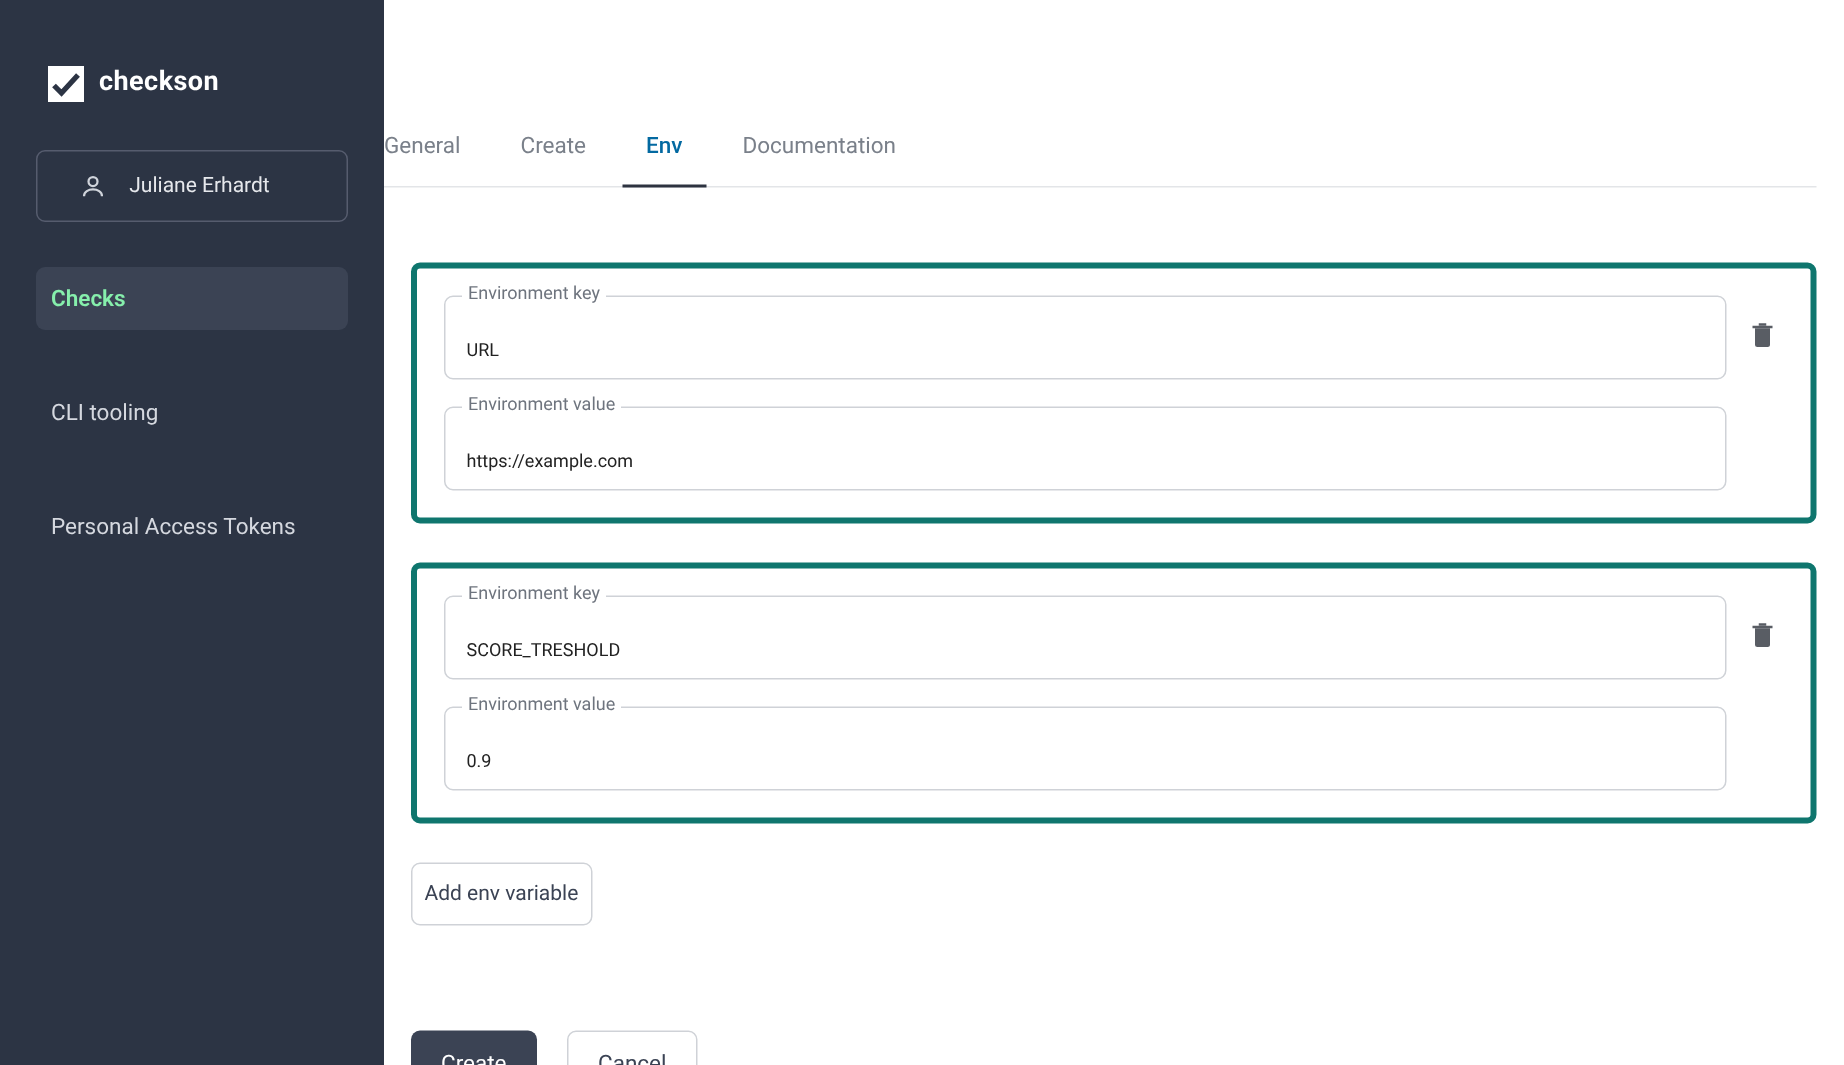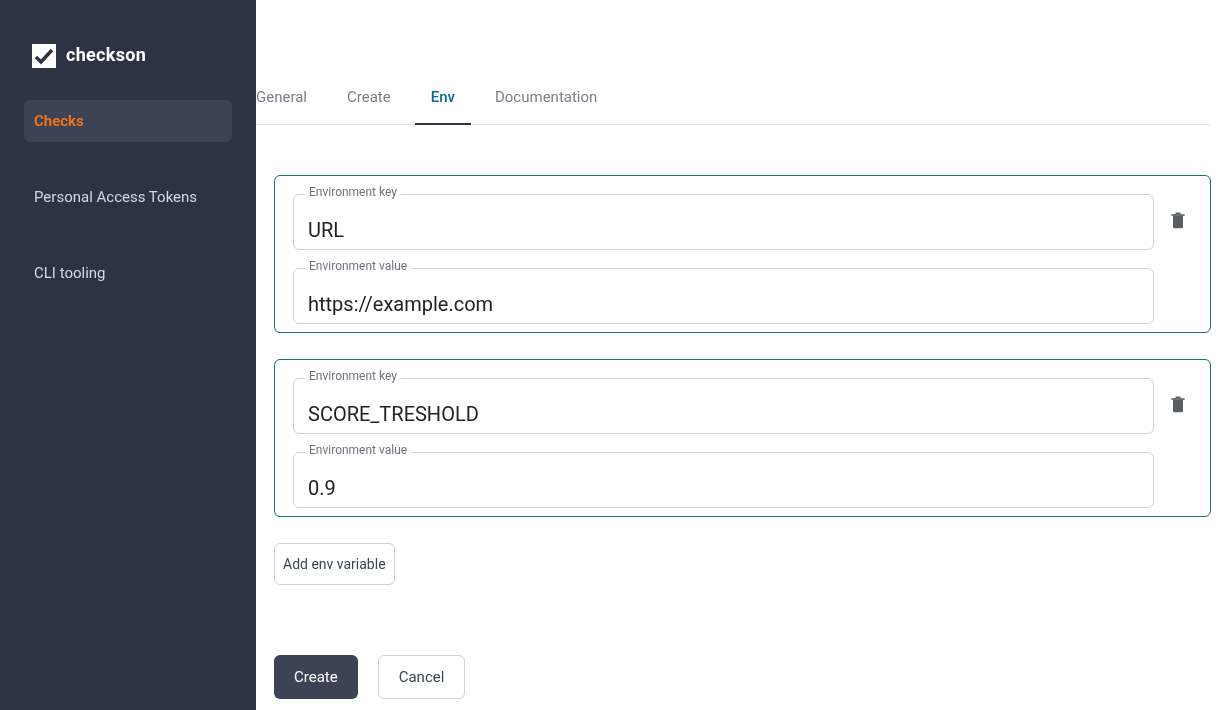--- a/index.html
+++ b/index.html
@@ -12,43 +12,43 @@
     .logo-box svg { position: absolute; top: 0; left: 0; }
     .logo-text { font-weight: 700; font-size: 18px; letter-spacing: 0.3px; }
 
     .user-chip { margin: 0 24px 30px 24px; border: 1px solid #565c6e; border-radius: 6px; height: 48px; display: flex; align-items: center; justify-content: center; gap: 14px; cursor: pointer; }
     .user-chip .person-icon { width: 20px; height: 20px; display: flex; align-items: center; justify-content: center; color: #d0d4db; }
     .user-chip span { font-size: 14px; color: #e6e8ec; }
     .user-chip .spacer { width: 10px; }
 
     .nav { display: flex; flex-direction: column; gap: 8px; padding: 0 24px; }
     .nav-item { color: #d5d8df; font-size: 15px; padding: 12px 10px; border-radius: 6px; cursor: pointer; display: flex; align-items: center; gap: 8px; }
-    .nav-item.active { background: #3b4354; color: #f97316; font-weight: 600; }
+    .nav-item.active { background: #3b4354; color: #86efac; font-weight: 600; }
     .nav-item + .nav-item { margin-top: 26px; }
     .nav-item.active + .nav-item { margin-top: 26px; }
     .ext-icon { display: inline-flex; margin-left: 4px; }
 
     
     .main { flex: 1; padding: 0; overflow: auto; }
     .tabs { display: flex; gap: 40px; padding: 88px 0 0 0; border-bottom: 1px solid #e3e5e8; margin: 0 18px 0 18px; }
     .tab { padding: 0 0 18px 0; font-size: 15px; color: #7a808a; cursor: pointer; position: relative; }
     .tab.active { color: #0369a1; font-weight: 500; }
     .tab.active::after { content: ""; position: absolute; left: -16px; right: -16px; bottom: -1px; height: 2px; background: #2d3340; }
 
     .tab-list { padding-left: 0; margin-left: 0; }
     
     .tab:first-child { margin-left: 0; padding-left: 0; }
 
     .content { padding: 50px 18px 40px 18px; }
 
-    .card { border: 1px solid #0f766e; border-radius: 6px; padding: 18px 18px 8px 18px; margin-bottom: 26px; display: flex; align-items: flex-start; gap: 10px; }
+    .card { border: 4px solid #0f766e; border-radius: 6px; padding: 18px 18px 18px 18px; margin-bottom: 26px; display: flex; align-items: flex-start; gap: 10px; }
     .card-fields { flex: 1; display: flex; flex-direction: column; gap: 18px; }
 
     .field { position: relative; }
-    .field input { width: 100%; height: 56px; border: 1px solid #cfd2d7; border-radius: 6px; padding: 16px 14px 0 14px; font-size: 20px; color: #222; outline: none; background: #fff; }
+    .field input { width: 100%; height: 56px; border: 1px solid #cfd2d7; border-radius: 6px; padding: 16px 14px 0 14px; font-size: 12px; color: #222; outline: none; background: #fff; }
     .field label { position: absolute; left: 12px; top: -9px; background: #fff; padding: 0 4px; font-size: 12px; color: #6e747e; }
 
     .trash-btn { background: none; border: none; cursor: pointer; color: #595d64; padding: 16px 4px 0 4px; display: flex; align-items: center; justify-content: center; }
 
     .add-btn { border: 1px solid #cfd2d7; background: #fff; color: #3b4354; border-radius: 6px; padding: 12px 8px; font-size: 14px; cursor: pointer; }
 
     .footer { display: flex; gap: 20px; margin-top: 70px; }
     .btn-primary { background: #3b4354; color: #fff; border: none; border-radius: 6px; padding: 12px 20px; font-size: 15px; cursor: pointer; }
     .btn-secondary { background: #fff; color: #3b4354; border: 1px solid #cfd2d7; border-radius: 6px; padding: 12px 20px; font-size: 15px; cursor: pointer; }
   </style>
@@ -58,30 +58,40 @@
 <div class="sidebar">
   <div class="logo-row">
     <div class="logo-box">
       <svg width="24" height="24" viewBox="0 0 24 24">
           <path d="M4 13 L9 18 L20 6" stroke="#2c3444" stroke-width="3.5" fill="none"></path>
         </svg>
     </div>
     <div class="logo-text">checkson</div>
   </div>
 
+  <div class="user-chip">
+    <span class="person-icon">
+      <svg width="18" height="18" viewBox="0 0 24 24" fill="none" stroke="currentColor" stroke-width="2">
+          <circle cx="12" cy="8" r="4"></circle>
+          <path d="M4 21c0-4 4-6 8-6s8 2 8 6"></path>
+        </svg>
+    </span>
+    <span>Juliane Erhardt</span>
+    <span class="spacer"></span>
+  </div>
 
   <nav class="nav">
     <div class="nav-item active">
       <span>Checks</span>
     </div>
     <div class="nav-item">
-      <span>Personal Access Tokens</span>
+      <span>CLI tooling</span>
     </div>
     <div class="nav-item">
-      <span>CLI tooling</span>
+      <span>Personal Access Tokens</span>
     </div>
   </nav>
 </div>
 
 <div class="main">
   <div class="tabs tab-list" style="padding-left: 0;">
     <div class="tab" style="margin-left:0;">General</div>
     <div class="tab">Create</div>
     <div class="tab active">Env</div>
     <div class="tab">Documentation</div>

